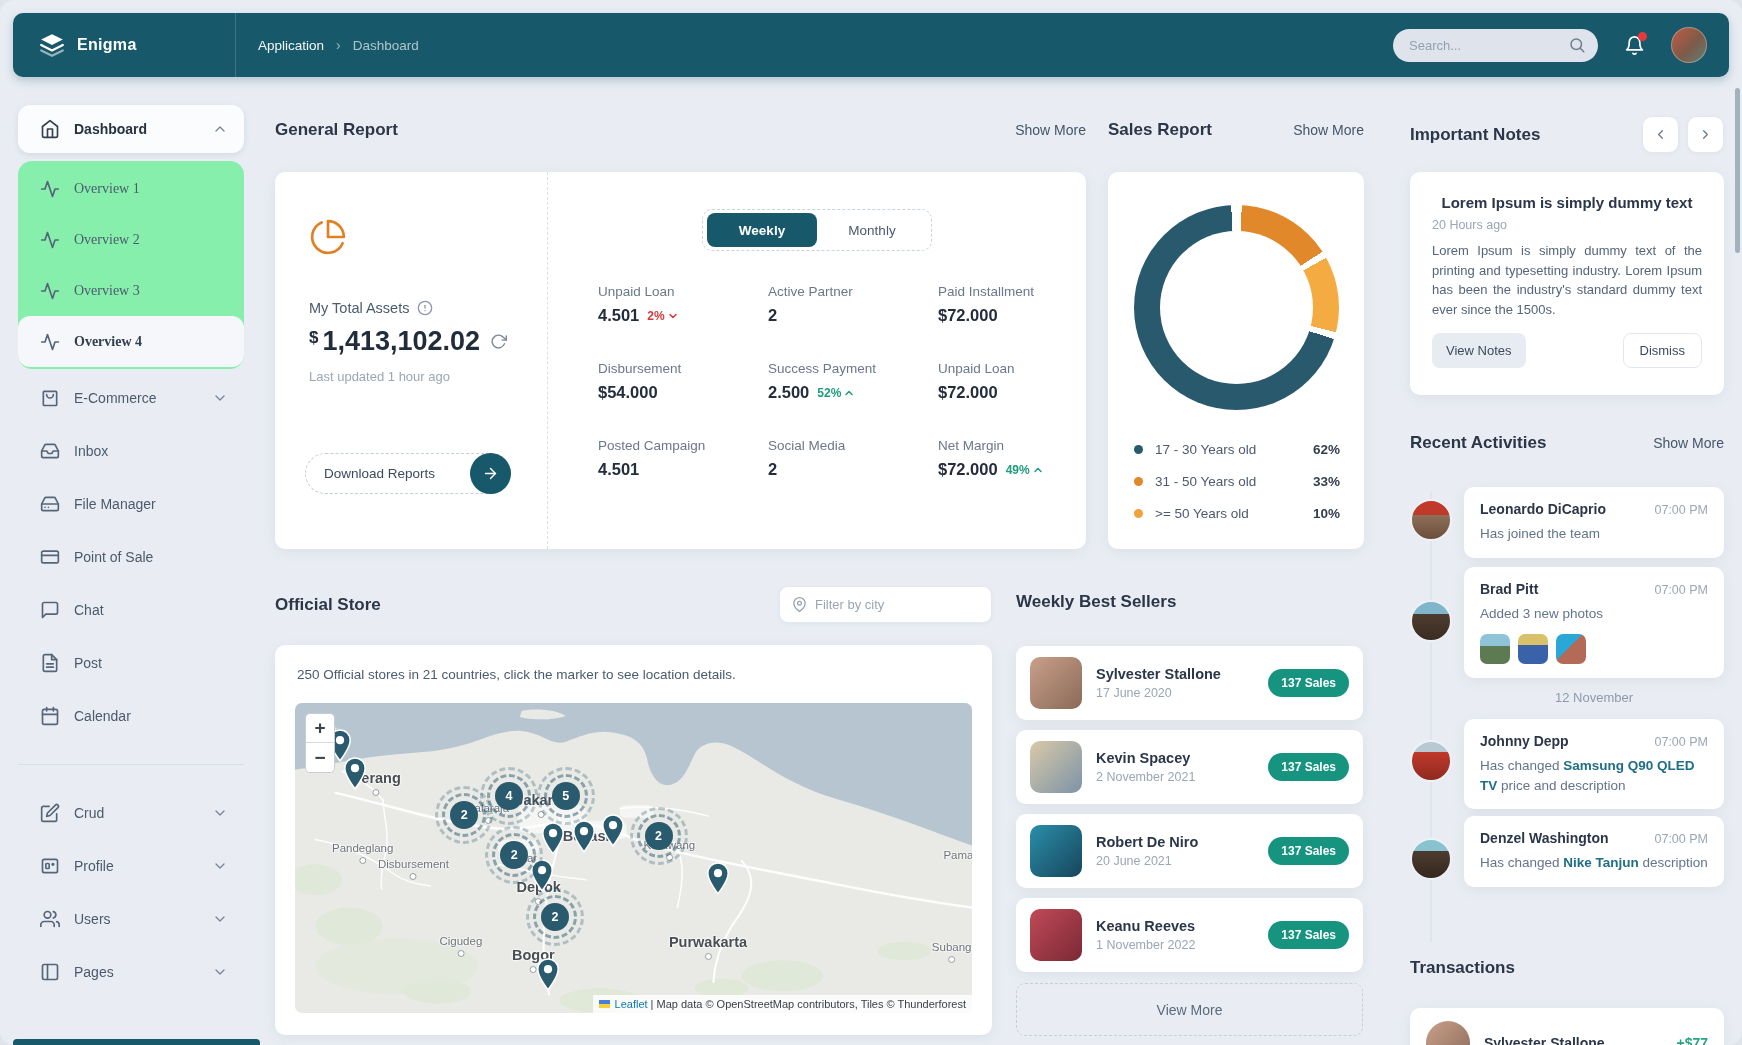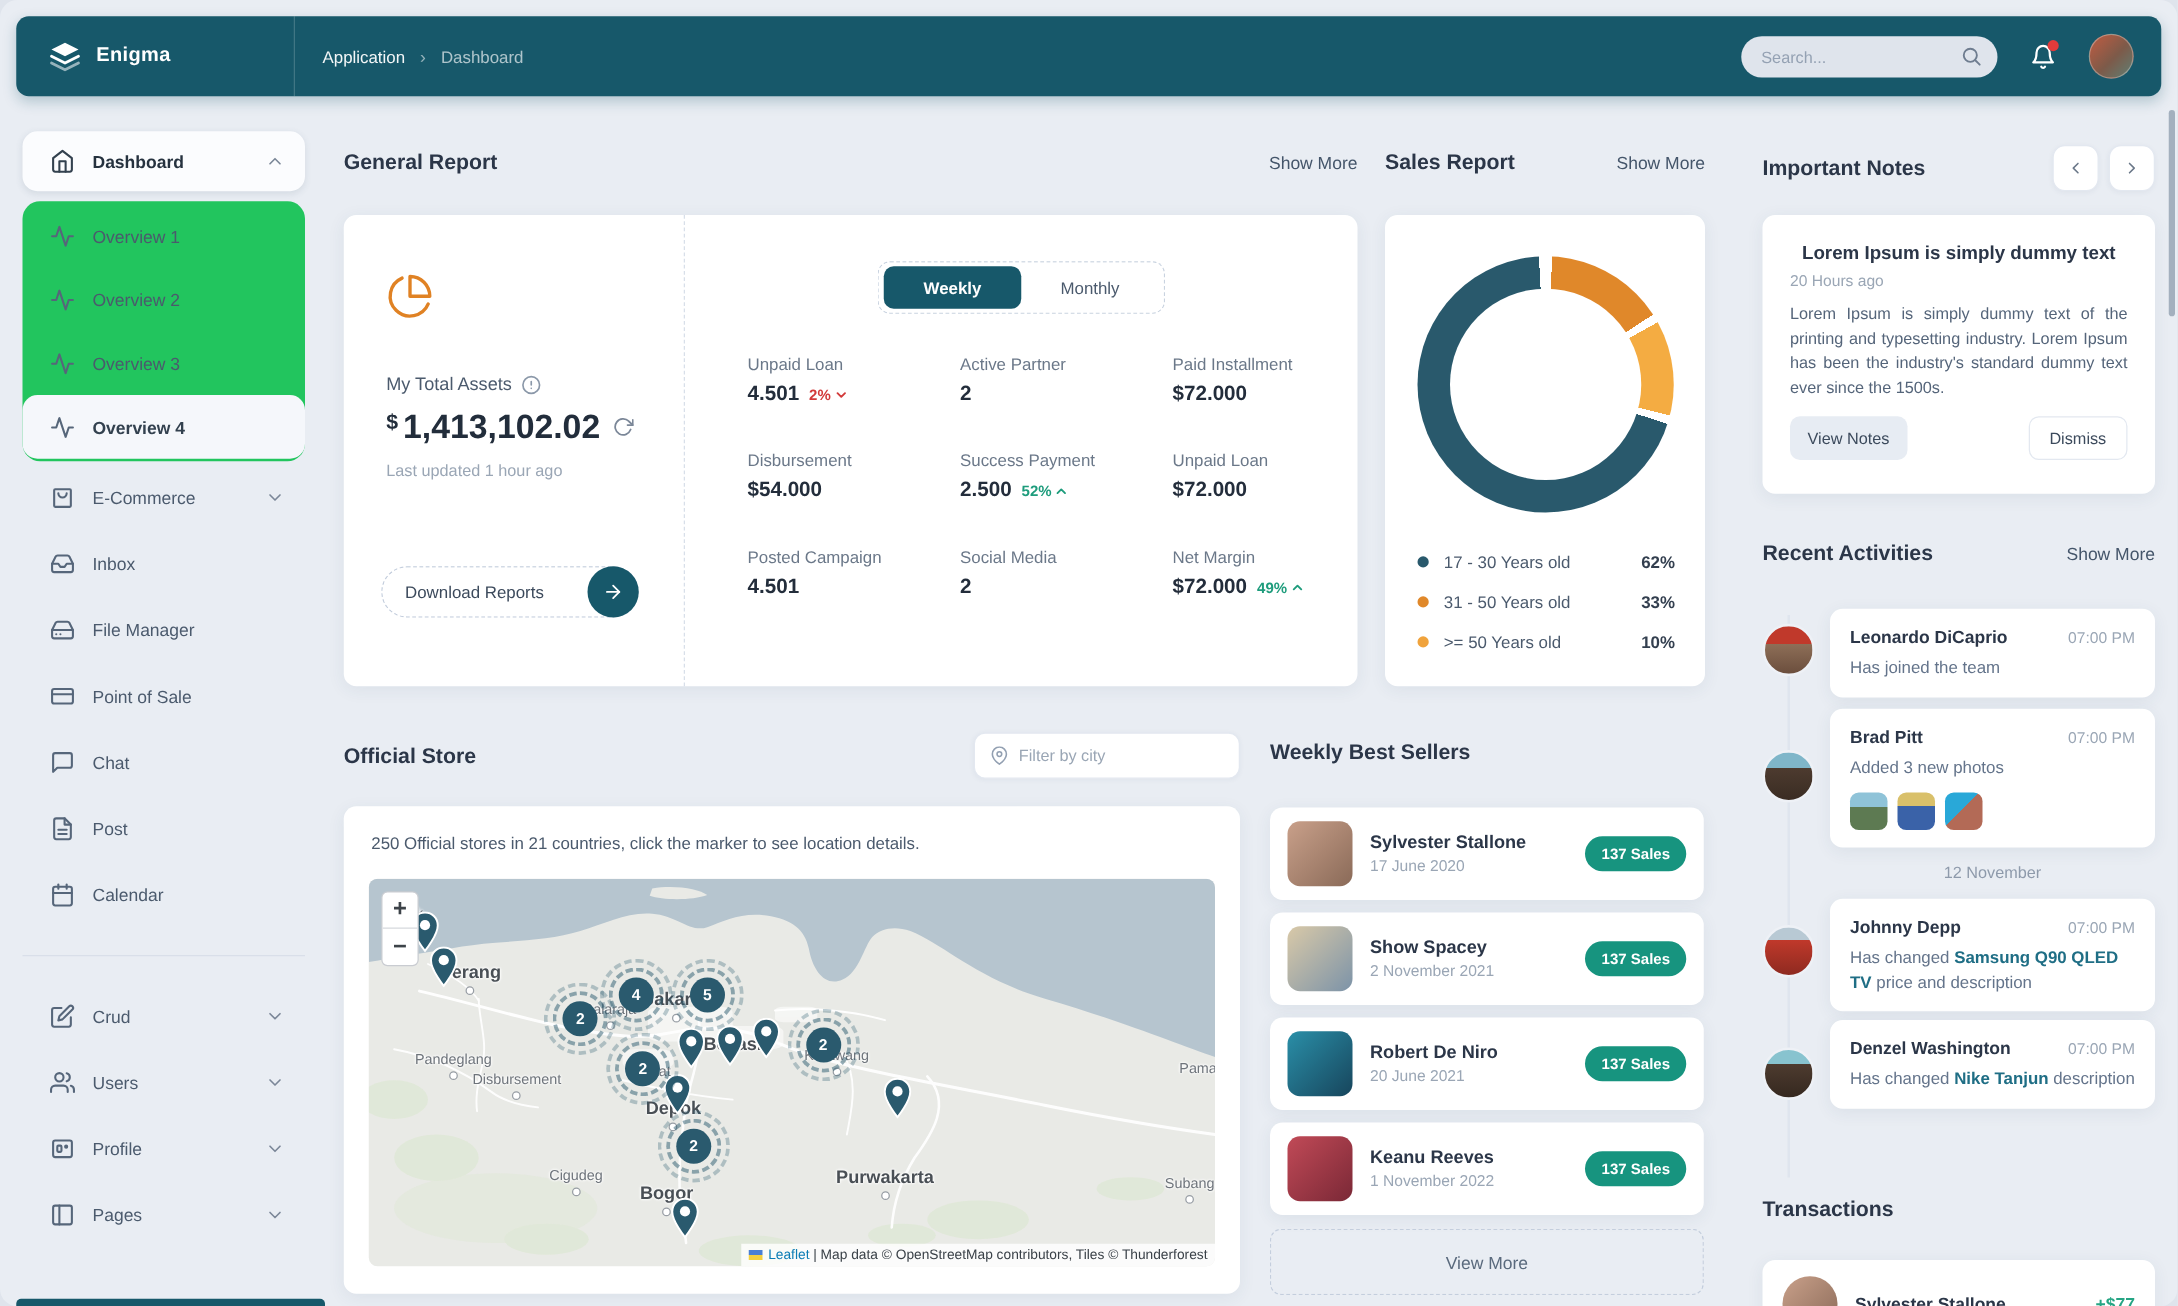--- a/index.html
+++ b/index.html
@@ -41,21 +41,21 @@
     height:48px; display:flex; align-items:center; gap:14px; padding:0 16px 0 22px;
     font-size:14px; color:#4b5a6d; border-radius:12px; cursor:pointer;
   }
   .side-item .schev { margin-left:auto; color:#7b8798; display:flex; }
   .side-item.active {
     background:#fbfcfe; color:#26323f; font-weight:bold;
     box-shadow:0 2px 6px rgba(60,80,110,.12);
   }
   .side-item.active .sicon { color:#33414f; }
   .sicon { display:flex; color:#56667a; }
-  .submenu { background:#22c55e; border-radius:14px; margin:8px 0 2px 0; padding:2px 0; }
+  .submenu { background:#86efac; border-radius:14px; margin:8px 0 2px 0; padding:2px 0;font-family:Liberation Serif, serif; }
   .submenu .side-item { height:51px; border-radius:12px; }
   .submenu .side-item.current { font-weight:bold; color:#33414f; background:#f5f7fb; }
   .rows { }
   .rows .side-item { height:53px; }
   .side-sep { height:44px; display:flex; align-items:center; }
   .side-sep div { height:1px; background:#d9dfe9; width:100%; }
   .bottom-strip { position:absolute; left:13px; bottom:0; width:247px; height:6px; background:#17586A; border-radius:4px 4px 0 0; }
   .scroll-thumb { position:absolute; right:2px; top:88px; width:5px; height:165px; background:#91a0b0; border-radius:3px; opacity:.8; }
   .sec-title { font-size:17px; font-weight:bold; color:#2b3648; }
   .show-more { font-size:14px; color:#44556a; cursor:pointer; }
@@ -345,42 +345,42 @@
         <span>Crud</span>
         <span class="schev">
             <svg width="16" height="16" viewBox="0 0 24 24" fill="none" stroke="currentColor" stroke-width="2" stroke-linecap="round" stroke-linejoin="round">
               <polyline points="6 9 12 15 18 9"></polyline>
             </svg>
           </span>
       </div>
       <div class="side-item">
         <span class="sicon">
             <svg width="20" height="20" viewBox="0 0 24 24" fill="none" stroke="currentColor" stroke-width="2" stroke-linecap="round" stroke-linejoin="round">
+              <rect x="3" y="4" width="18" height="16" rx="2"></rect>
+              <rect x="7" y="9" width="4" height="6" rx="1"></rect>
+              <circle cx="15.5" cy="10" r="1"></circle>
+            </svg>
+          </span>
+        <span>Profile</span>
+        <span class="schev">
+            <svg width="16" height="16" viewBox="0 0 24 24" fill="none" stroke="currentColor" stroke-width="2" stroke-linecap="round" stroke-linejoin="round">
+              <polyline points="6 9 12 15 18 9"></polyline>
+            </svg>
+          </span>
+      </div>
+      <div class="side-item">
+        <span class="sicon">
+            <svg width="20" height="20" viewBox="0 0 24 24" fill="none" stroke="currentColor" stroke-width="2" stroke-linecap="round" stroke-linejoin="round">
               <path d="M17 21v-2a4 4 0 0 0-4-4H5a4 4 0 0 0-4 4v2"></path>
               <circle cx="9" cy="7" r="4"></circle>
               <path d="M23 21v-2a4 4 0 0 0-3-3.87"></path>
               <path d="M16 3.13a4 4 0 0 1 0 7.75"></path>
             </svg>
           </span>
         <span>Users</span>
-        <span class="schev">
-            <svg width="16" height="16" viewBox="0 0 24 24" fill="none" stroke="currentColor" stroke-width="2" stroke-linecap="round" stroke-linejoin="round">
-              <polyline points="6 9 12 15 18 9"></polyline>
-            </svg>
-          </span>
-      </div>
-      <div class="side-item">
-        <span class="sicon">
-            <svg width="20" height="20" viewBox="0 0 24 24" fill="none" stroke="currentColor" stroke-width="2" stroke-linecap="round" stroke-linejoin="round">
-              <rect x="3" y="4" width="18" height="16" rx="2"></rect>
-              <rect x="7" y="9" width="4" height="6" rx="1"></rect>
-              <circle cx="15.5" cy="10" r="1"></circle>
-            </svg>
-          </span>
-        <span>Profile</span>
         <span class="schev">
             <svg width="16" height="16" viewBox="0 0 24 24" fill="none" stroke="currentColor" stroke-width="2" stroke-linecap="round" stroke-linejoin="round">
               <polyline points="6 9 12 15 18 9"></polyline>
             </svg>
           </span>
       </div>
       <div class="side-item">
         <span class="sicon">
             <svg width="20" height="20" viewBox="0 0 24 24" fill="none" stroke="currentColor" stroke-width="2" stroke-linecap="round" stroke-linejoin="round">
               <rect x="3" y="3" width="18" height="18" rx="2"></rect>
@@ -689,21 +689,21 @@
     <div class="bs-photo" style="background:linear-gradient(135deg,#c9a08a,#8a6a58);"></div>
     <div class="bs-info">
       <div class="bs-name">Sylvester Stallone</div>
       <div class="bs-date">17 June 2020</div>
     </div>
     <div class="bs-pill">137 Sales</div>
   </div>
   <div class="card bs-card" style="top:730px;">
     <div class="bs-photo" style="background:linear-gradient(135deg,#d9c9a8,#7c93a8);"></div>
     <div class="bs-info">
-      <div class="bs-name">Show Spacey</div>
+      <div class="bs-name">Kevin Spacey</div>
       <div class="bs-date">2 November 2021</div>
     </div>
     <div class="bs-pill">137 Sales</div>
   </div>
   <div class="card bs-card" style="top:814px;">
     <div class="bs-photo" style="background:linear-gradient(135deg,#2a8fa8,#17455c);"></div>
     <div class="bs-info">
       <div class="bs-name">Robert De Niro</div>
       <div class="bs-date">20 June 2021</div>
     </div>

